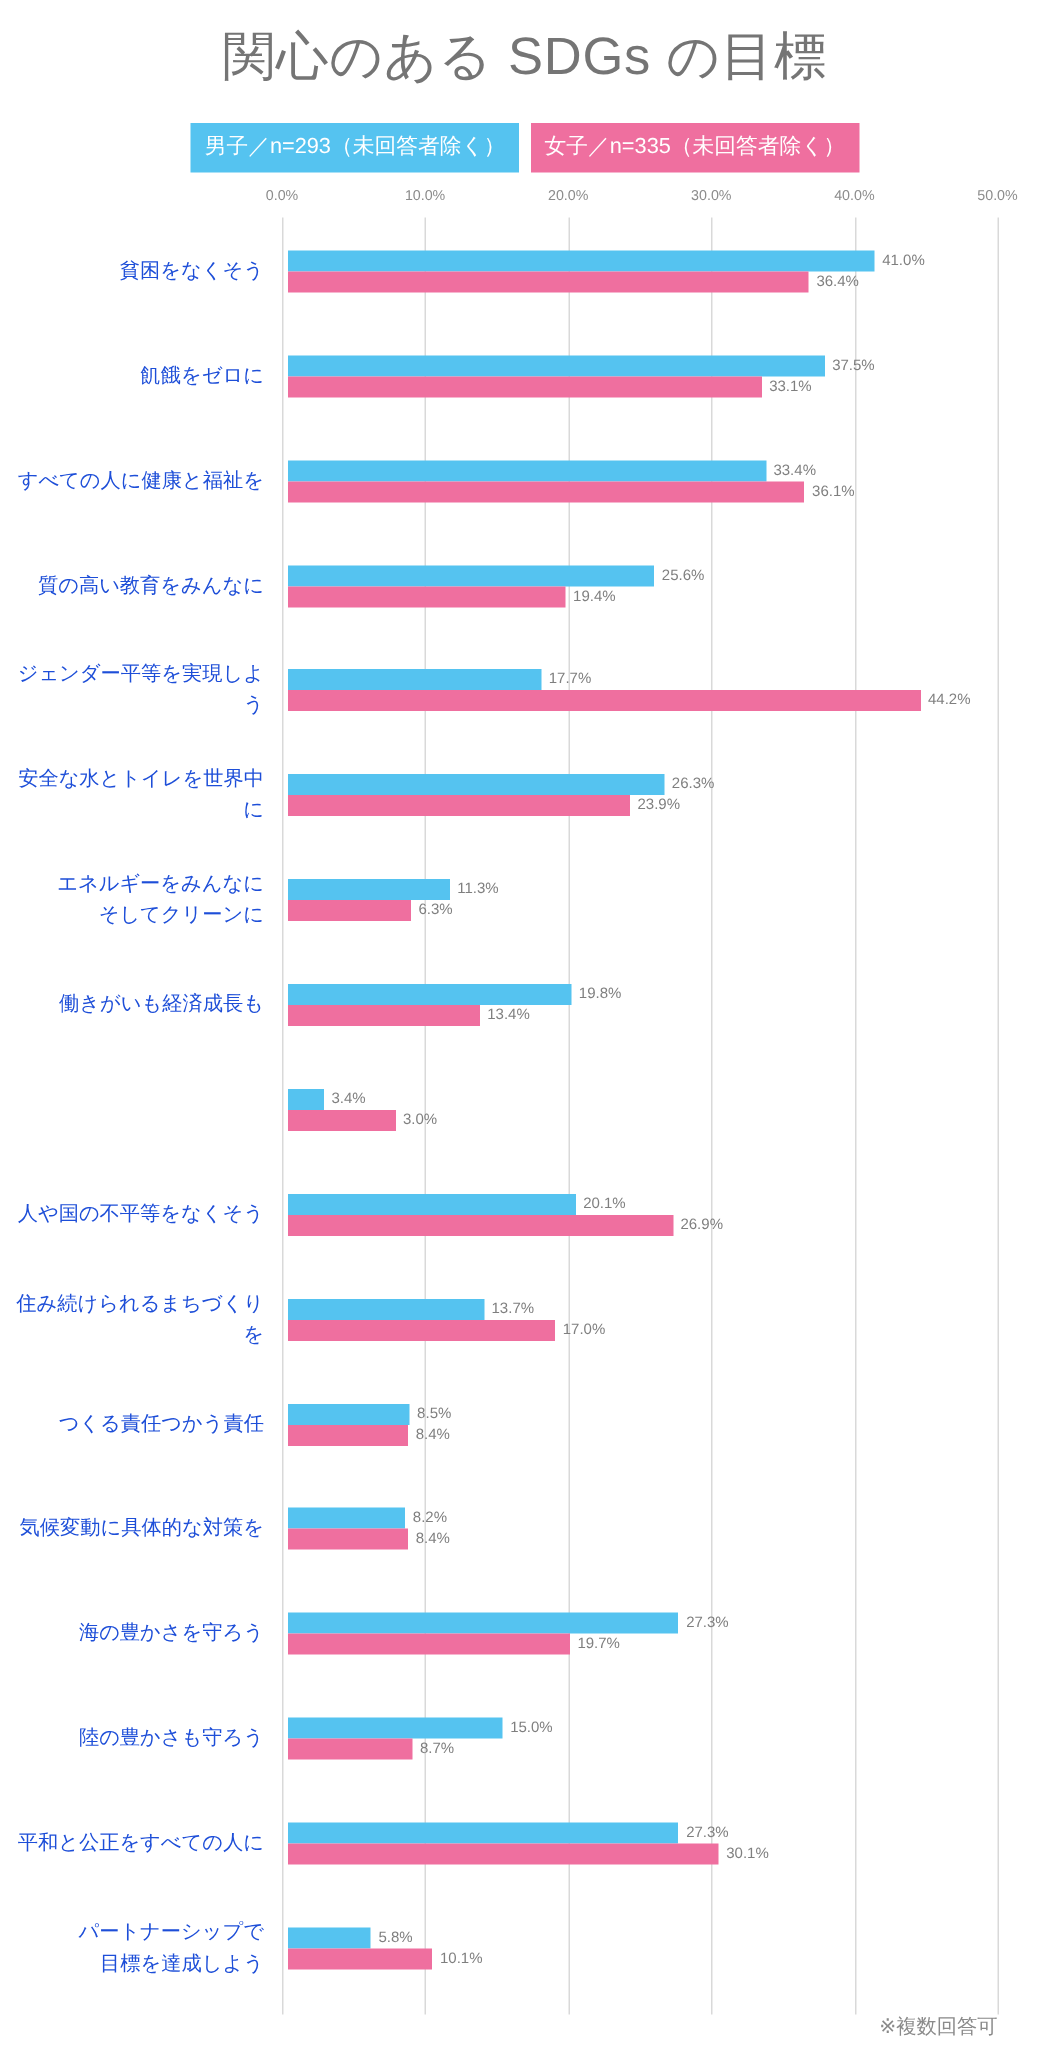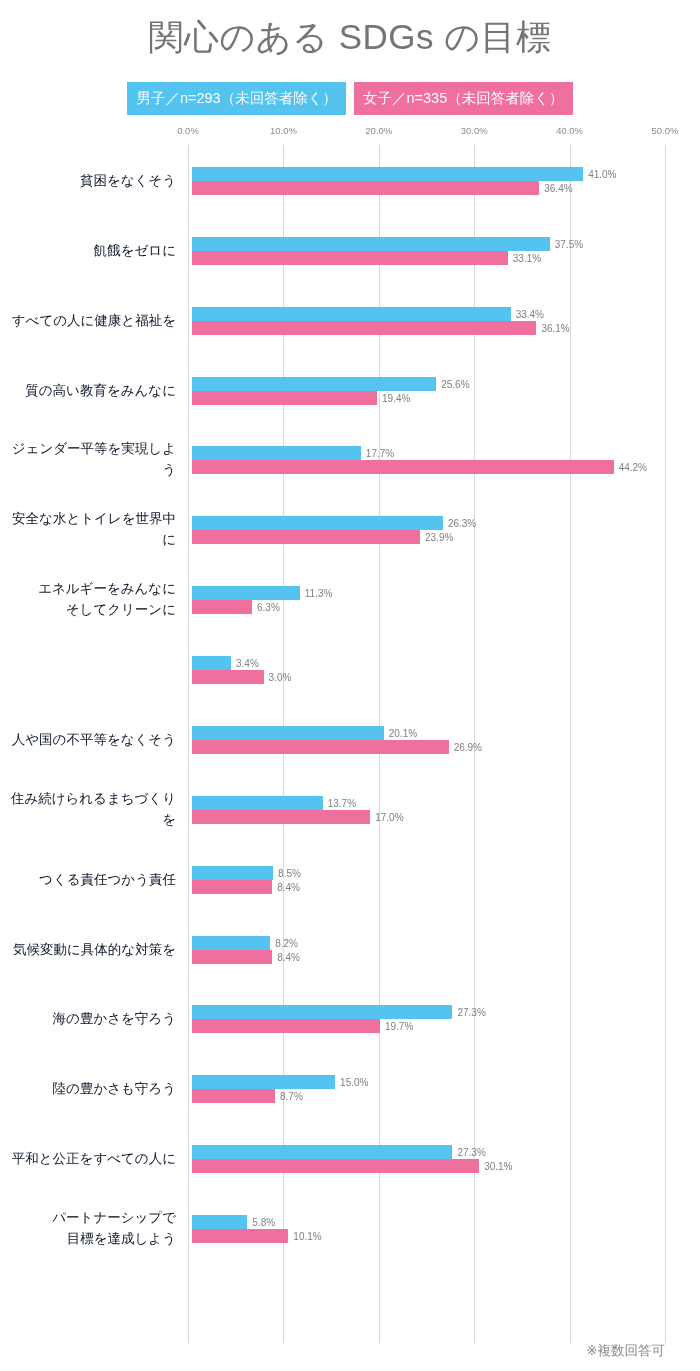--- a/index.html
+++ b/index.html
@@ -23,21 +23,21 @@
   .plot{position:absolute;left:0;top:0;width:700px;height:1371px;}
   .gridline{position:absolute;top:145px;width:1px;height:1198px;background:#d9d9d9;}
   .tick{
     position:absolute;top:125px;width:60px;margin-left:-30px;
     text-align:center;font-size:9.5px;color:#8c8c8c;white-space:nowrap;
   }
   .rows{position:absolute;left:0;top:146px;width:700px;}
   .row{position:relative;height:69.88px;}
   .cat-label{
     position:absolute;left:0;top:50%;transform:translateY(-50%);
-    width:176px;text-align:right;font-size:13.5px;color:#0f172a;
+    width:176px;text-align:right;font-size:13.5px;color:#1d4ed8;
     line-height:1.55;white-space:pre-line;
   }
   .bars{position:absolute;left:192px;top:50%;transform:translateY(-50%);}
   .bar{position:relative;height:14px;}
   .val{
     position:absolute;left:100%;margin-left:5px;top:50%;transform:translateY(-50%);
     font-size:10px;color:#7f7f7f;white-space:nowrap;
   }
   .footnote{
     position:absolute;top:1342px;right:35px;
@@ -136,28 +136,39 @@
           </div>
         </div>
       </div>
       <div class="row">
         <div class="cat-label">エネルギーをみんなに
 そしてクリーンに</div>
         <div class="bars">
           <div class="bar" style="width: 107.802px; background: rgb(85, 195, 240);">
             <span class="val">11.3%</span>
           </div>
-          <div class="bar" style="width: 60px; background: rgb(239, 111, 159);">
+          <div class="bar" style="width: 70px; background: rgb(239, 111, 159); padding-left: 12px;">
             <span class="val">6.3%</span>
           </div>
         </div>
       </div>
       <div class="row">
-        <div class="bars">
-          <div class="bar" style="width: 39px; background: rgb(85, 195, 240);">
+        <div class="cat-label">働きがいも経済成長も</div>
+        <div class="bars">
+          <div class="bar" style="width: 188.892px; background: rgb(85, 195, 240);">
+            <span class="val">19.8%</span>
+          </div>
+          <div class="bar" style="width: 127.836px; background: rgb(239, 111, 159);">
+            <span class="val">13.4%</span>
+          </div>
+        </div>
+      </div>
+      <div class="row">
+        <div class="bars">
+          <div class="bar" style="width: 24px; background: rgb(85, 195, 240);">
             <span class="val">3.4%</span>
           </div>
           <div class="bar" style="width: 28.62px; background: rgb(239, 111, 159); padding-left: 43px;">
             <span class="val">3.0%</span>
           </div>
         </div>
       </div>
       <div class="row">
         <div class="cat-label">人や国の不平等をなくそう</div>
         <div class="bars">

